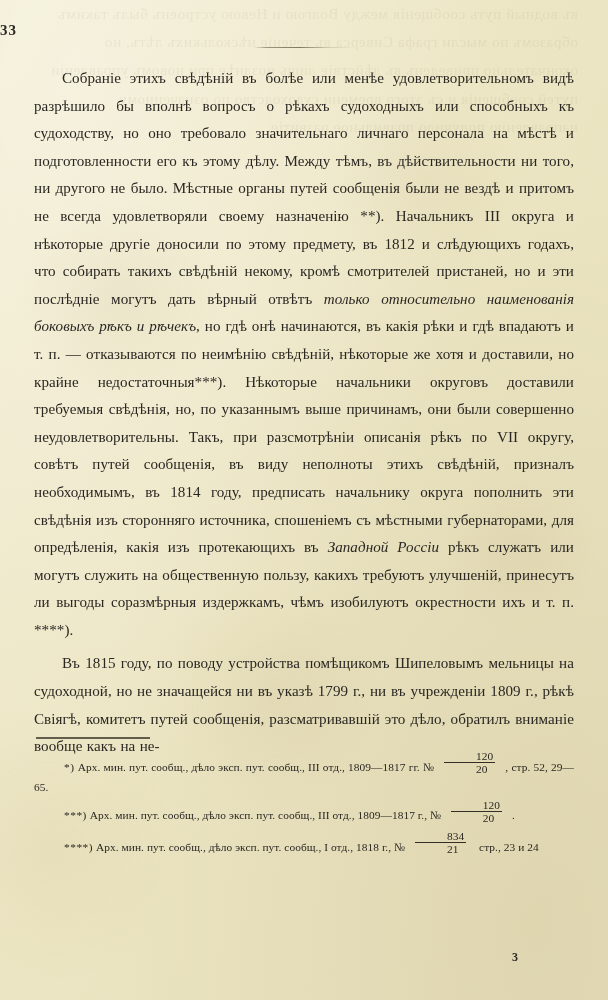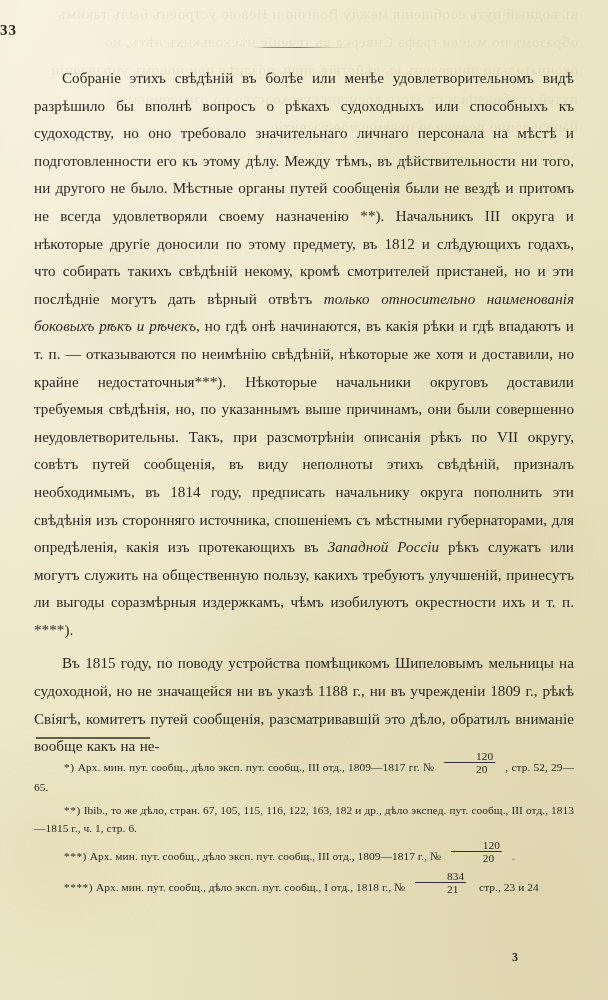--- a/index.html
+++ b/index.html
@@ -171,38 +171,34 @@
     <div class="body-text">
 
 
       <span class="gap"></span>
 
       <p><span>Собраніе этихъ свѣдѣній въ болѣе или менѣе удовлетворительномъ видѣ разрѣшило бы вполнѣ вопросъ о рѣкахъ судоходныхъ или способныхъ къ судоходству, но оно требовало значительнаго личнаго персонала на мѣстѣ и подготовленности его къ этому дѣлу. Между тѣмъ, въ дѣйствительности ни того, ни другого не было. Мѣстные органы путей сообщенія были не вездѣ и притомъ не всегда удовлетворяли своему назначенію **). Начальникъ III округа и нѣкоторые другіе доносили по этому предмету, въ 1812 и слѣдующихъ годахъ, что собирать такихъ свѣдѣній некому, кромѣ смотрителей пристаней, но и эти послѣдніе могутъ дать вѣрный отвѣтъ </span><i>только относительно наименованія боковыхъ рѣкъ и рѣчекъ</i><span>, но гдѣ онѣ начинаются, въ какія рѣки и гдѣ впадаютъ и т. п. — отказываются по неимѣнію свѣдѣній, нѣкоторые же хотя и доставили, но крайне недостаточныя***). Нѣкоторые начальники округовъ доставили требуемыя свѣдѣнія, но, по указаннымъ выше причинамъ, они были совершенно неудовлетворительны. Такъ, при разсмотрѣніи описанія рѣкъ по VII округу, совѣтъ путей сообщенія, въ виду неполноты этихъ свѣдѣній, призналъ необходимымъ, въ 1814 году, предписать начальнику округа пополнить эти свѣдѣнія изъ сторонняго источника, спошеніемъ съ мѣстными губернаторами, для опредѣленія, какія изъ протекающихъ въ </span><i>Западной Россіи</i><span> рѣкъ служатъ или могутъ служить на общественную пользу, какихъ требуютъ улучшеній, принесутъ ли выгоды соразмѣрныя издержкамъ, чѣмъ изобилуютъ окрестности ихъ и т. п. ****).</span></p>
 
       <span class="gap"></span>
 
       <p>
-        <span>Въ 1815 году, по поводу устройства помѣщикомъ Шипеловымъ мельницы на судоходной, но не значащейся ни въ указѣ 1188 г., ни въ учрежденіи 1809 г., рѣкѣ Свіягѣ, комитетъ путей сообщенія, разсматривавшій это дѣло, обратилъ вниманіе вообще какъ на не-</span>
+        <span>Въ 1815 году, по поводу устройства помѣщикомъ Шипеловымъ мельницы на судоходной, но не значащейся ни въ указѣ 1799 г., ни въ учрежденіи 1809 г., рѣкѣ Свіягѣ, комитетъ путей сообщенія, разсматривавшій это дѣло, обратилъ вниманіе вообще какъ на не-</span>
       </p>
 
     </div>
 
     <div class="fn-rule"></div>
 
     <div class="footnotes">
 
       <p class="fn">
         <span class="stars">*)</span>
         <span>Арх. мин. пут. сообщ., дѣло эксп. пут. сообщ., III отд., 1809—1817 гг. №</span><span class="frac"><span class="num">120</span><span class="den">20</span></span><span>, стр. 52, 29—65.</span>
       </p>
 
-      <p class="fn">
-        <span class="stars">**)</span>
-        <span>Ibib., то же дѣло, стран. 67, 105, 115, 116, 122, 163, 182 и др., дѣло экспед. пут. сообщ., III отд., 1813—1815 г., ч. 1, стр. 6.</span>
-      </p>
 
       <p class="fn">
         <span class="stars">***)</span>
         <span>Арх. мин. пут. сообщ., дѣло эксп. пут. сообщ., III отд., 1809—1817 г., №</span><span class="frac"><span class="num">120</span><span class="den">20</span></span><span>.</span>
       </p>
 
       <p class="fn">
         <span class="stars">****)</span>
         <span>Арх. мин. пут. сообщ., дѣло эксп. пут. сообщ., I отд., 1818 г., №</span><span class="frac"><span class="num">834</span><span class="den">21</span></span><span> стр., 23 и 24</span>
       </p>

